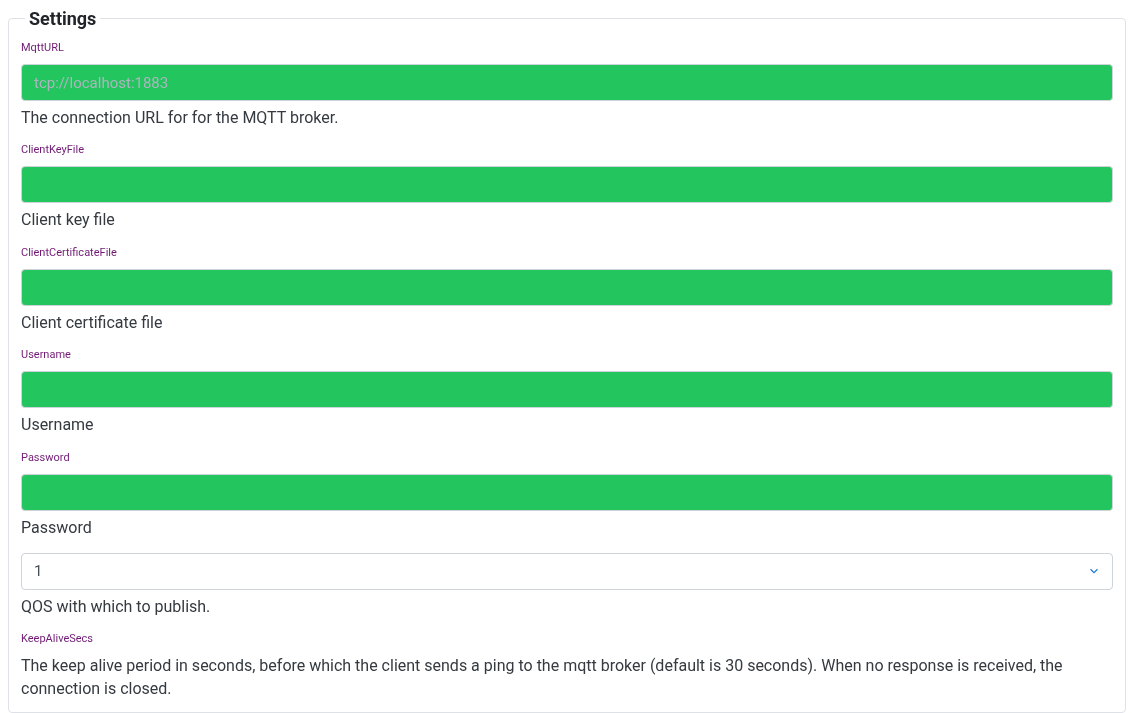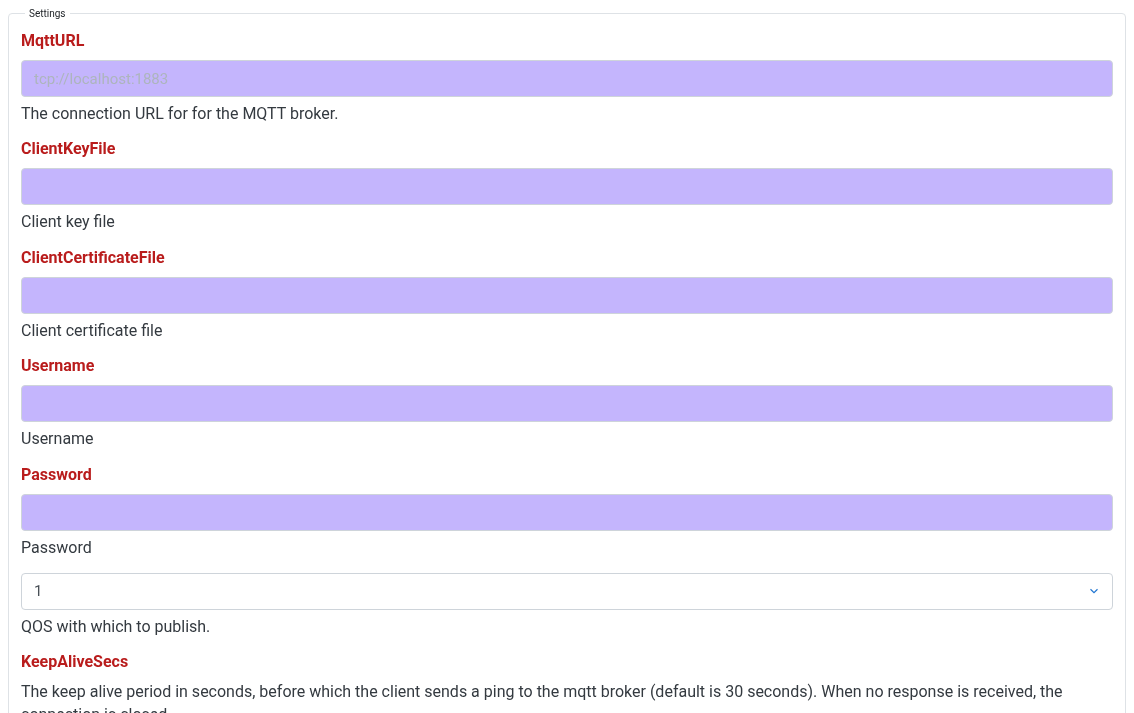--- a/index.html
+++ b/index.html
@@ -14,45 +14,45 @@
       color: #212529;
     }
     fieldset {
       border: 1px solid #dee2e6;
       border-radius: 4px;
       padding: 0 12px 12px 12px;
       width: 100%;
     }
     legend {
       padding: 0 4px;
-      font-weight: 400;
-      font-size: 10px;
+      font-weight: 700;
+      font-size: 18px;
       color: #212529;
       margin-left: 4px;
     }
     .form-group {
       margin-top: 14px;
     }
     .form-group:first-of-type {
       margin-top: 12px;
     }
     .form-label {
       display: block;
-      font-weight: 700;
-      font-size: 16px;
-      color: #b91c1c;
+      font-weight: 400;
+      font-size: 11px;
+      color: #701a75;
       margin-bottom: 10px;
     }
     .form-control {
       width: 100%;
       padding: 6px 12px;
       font-size: 15px;
       line-height: 1.5;
       color: #495057;
-      background-color: #c4b5fd;
+      background-color: #22c55e;
       border: 1px solid #ced4da;
       border-radius: 4px;
       height: 37px;
       font-family: inherit;
     }
     .form-control::placeholder {
       color: #adb5bd;
     }
     .help-text {
       font-size: 16px;

